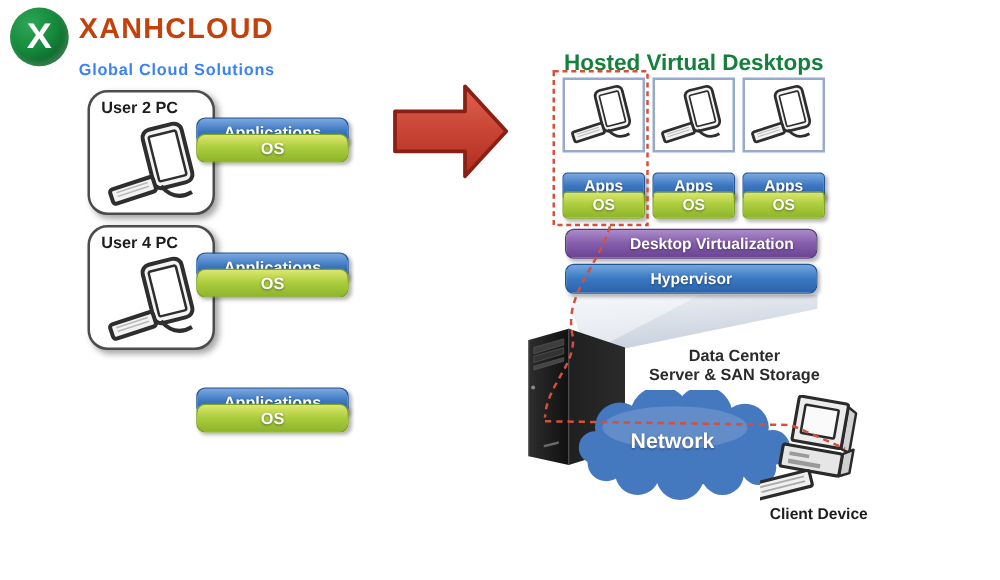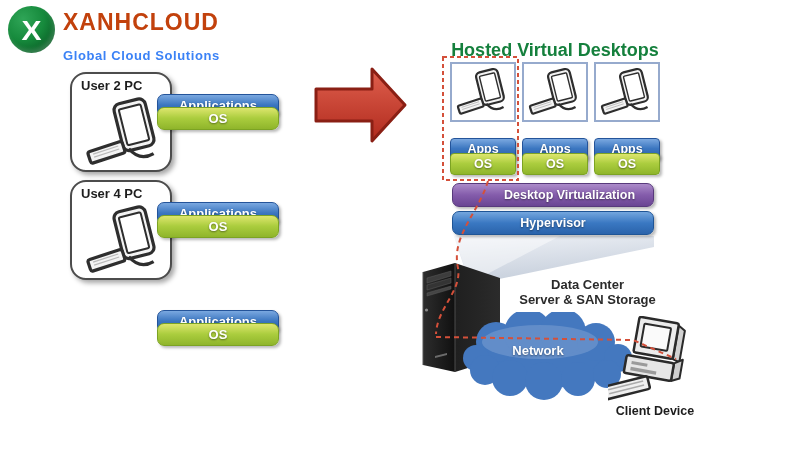--- a/index.html
+++ b/index.html
@@ -50,21 +50,21 @@
     font-weight:bold;font-size:18px;color:#15803d;}
   .vm-col{position:absolute;top:62px;width:66px;}
   .vm-box{position:absolute;left:0;top:0;width:66px;height:60px;background:#fff;
     border:2px solid #96aacd;box-sizing:border-box;display:flex;align-items:center;justify-content:center;}
   .vm-bar{left:0;width:66px;height:22px;line-height:20px;font-size:12.5px;border-radius:4px;}
   .wide-bar{left:452px;width:202px;height:24px;line-height:22px;font-size:12.5px;}
 
   .dc-label{position:absolute;left:505px;top:277px;width:165px;text-align:center;
     font-weight:bold;font-size:13px;line-height:15px;color:#2b2b2b;}
   .net-label{position:absolute;left:468px;top:343px;width:140px;text-align:center;
-    font-weight:bold;font-size:13px;color:#fff;text-shadow:0 1px 2px rgba(0,0,0,.4);}
+    font-weight:bold;font-size:17px;color:#fff;text-shadow:0 1px 2px rgba(0,0,0,.4);}
   .client-label{position:absolute;left:600px;top:404px;width:110px;text-align:center;
     font-weight:bold;font-size:12.5px;color:#1d1d1d;}
 
   .abs{position:absolute;}
   svg{display:block;}
 </style>
 </head>
 <body>
 
 <div class="canvas">

